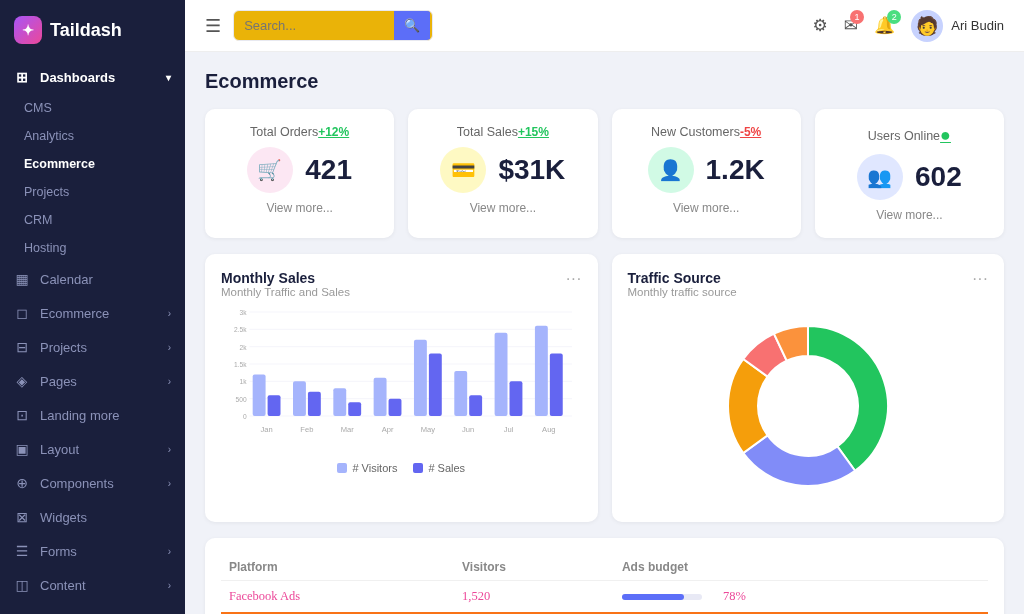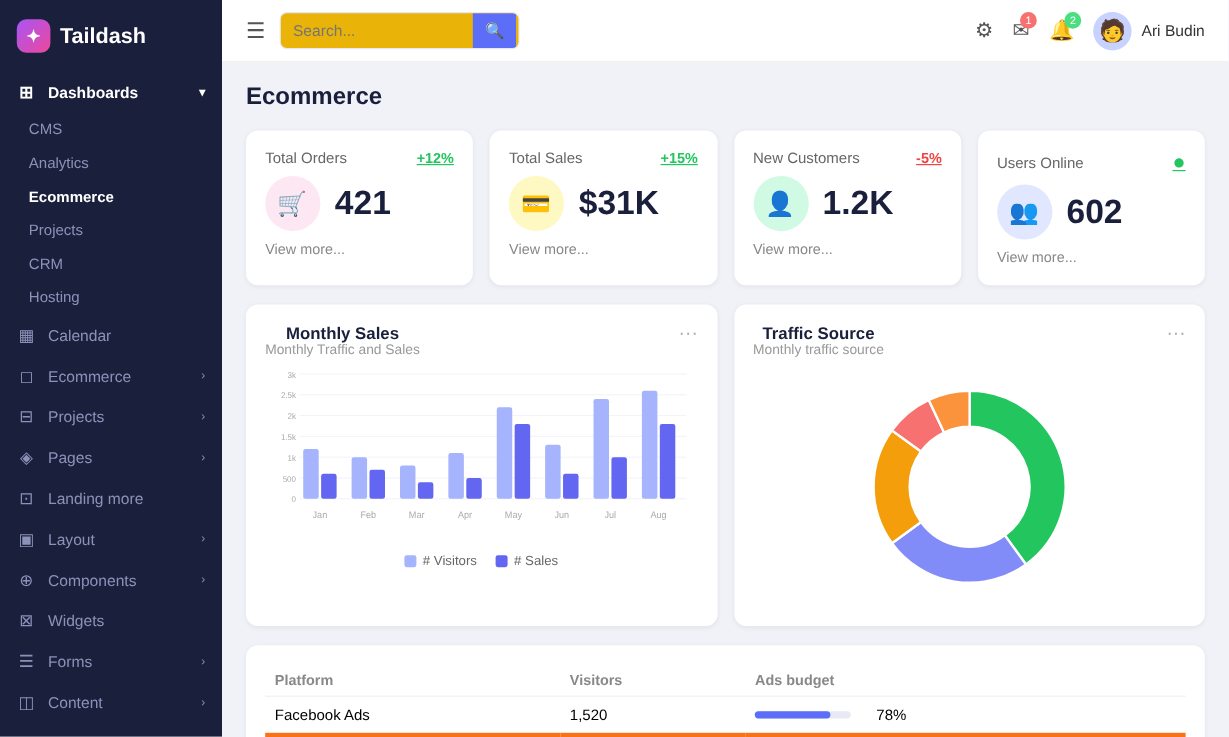--- a/index.html
+++ b/index.html
@@ -147,20 +147,21 @@
       gap: 14px;
     }
     .stat-card {
       background: #fff;
       border-radius: 10px;
       padding: 16px;
       display: flex;
       flex-direction: column;
       gap: 8px;
       box-shadow: 0 1px 4px rgba(0,0,0,0.06);
+      align-items: center;
     }
     .stat-card-header {
       display: flex; justify-content: space-between; align-items: center;
     }
     .stat-label { font-size: 12.5px; color: #666; font-weight: 500; }
     .stat-change { font-size: 12px; font-weight: 600; text-decoration: underline; }
     .stat-change.pos { color: #22c55e; }
     .stat-change.neg { color: #ef4444; }
     .stat-card-body {
       display: flex; align-items: center; gap: 12px;
@@ -171,21 +172,20 @@
       font-size: 20px; flex-shrink: 0;
     }
     .stat-value { font-size: 28px; font-weight: 700; color: #1a1f3c; }
     .stat-link { font-size: 12px; color: #888; }
 
     
     .charts-row {
       display: grid;
       grid-template-columns: 1fr 1fr;
       gap: 14px;
-      text-align: center;
     }
     .chart-card {
       background: #fff;
       border-radius: 10px;
       padding: 16px;
       box-shadow: 0 1px 4px rgba(0,0,0,0.06);
     }
     .chart-card-header {
       display: flex; justify-content: space-between; align-items: flex-start;
       margin-bottom: 4px;
@@ -217,22 +217,23 @@
       box-shadow: 0 1px 4px rgba(0,0,0,0.06);
     }
     .data-table { width: 100%; border-collapse: collapse; font-size: 12.5px; }
     .data-table th {
       text-align: left; padding: 6px 8px;
       color: #888; font-weight: 600; font-size: 12px;
       border-bottom: 1px solid #f0f0f0;
       margin-left: 34px;
     }
     .data-table td {
-      padding: 8px 8px; color: #000000;
+      padding: 8px 8px; color: #ec4899;
       border-bottom: 7px solid #f97316;
+      font-family: Liberation Serif, serif;
     }
     .progress-bar-wrap {
       height: 6px; background: #e8e9f5; border-radius: 3px; width: 80px;
     }
     .progress-bar { height: 6px; border-radius: 3px; background: #5c6ef8; }
   </style>
 </head>
 <body>
 
 <div class="sidebar">

